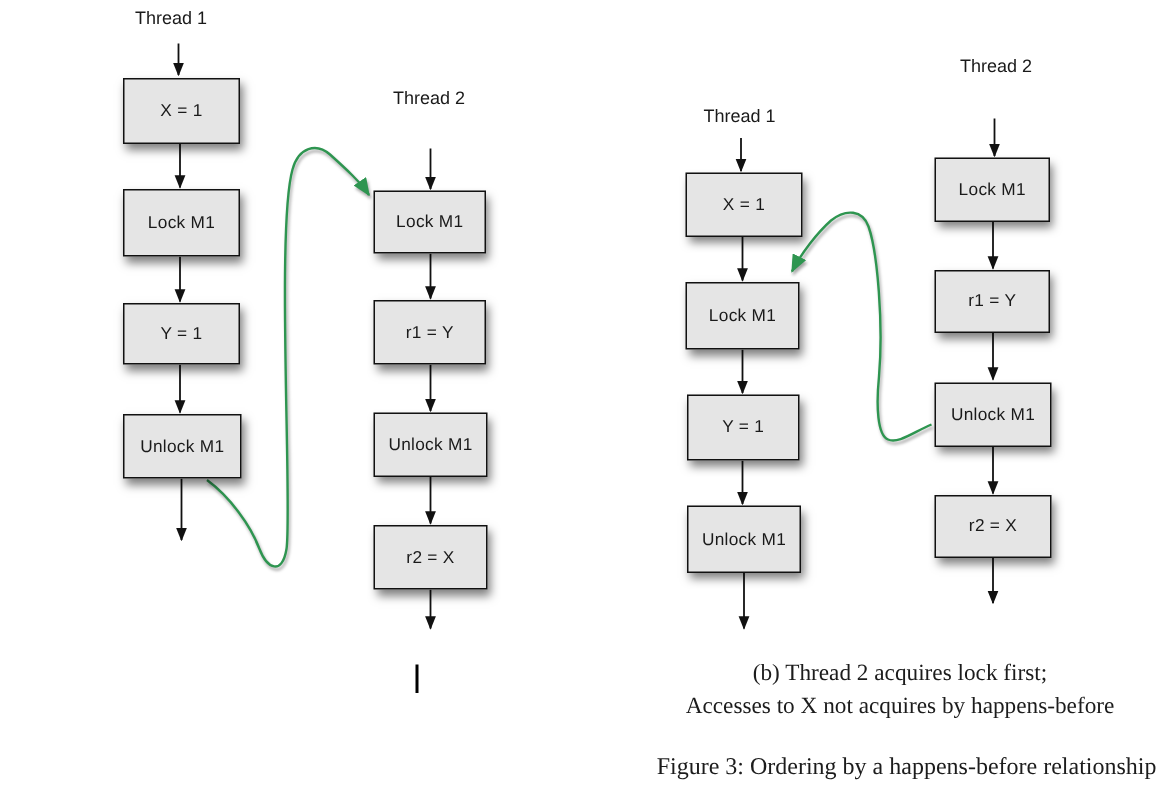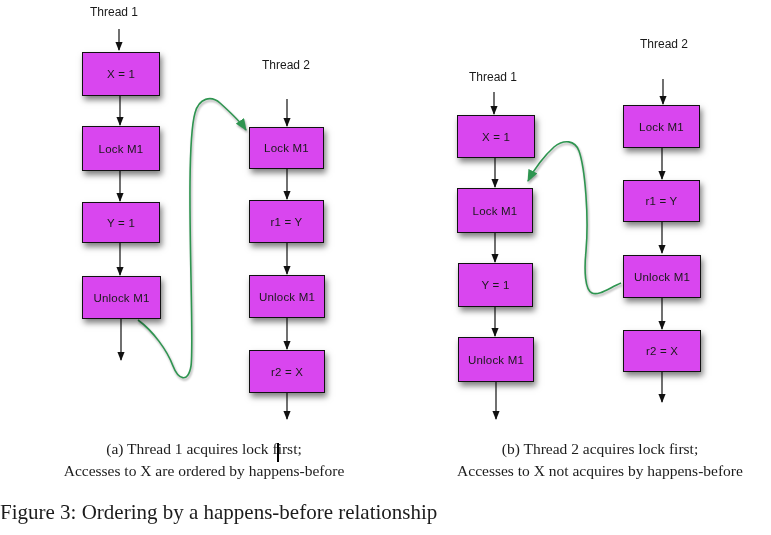--- a/index.html
+++ b/index.html
@@ -2,37 +2,37 @@
 <html><head>
 <meta charset="utf-8">
 <style>
   html,body { margin:0; padding:0; background:#fff; }
   .stage {
     position:relative; width:771px; height:535px; background:#ffffff;
     font-family:"Liberation Sans", sans-serif; overflow:hidden; color:#111;border-radius:27px;
   }
   .arrow-layer { position:absolute; left:0; top:0; pointer-events:none; }
   .node {
-    position:absolute; background:#d946ef; border:1.5px solid #111;
+    position:absolute; background:#e5e5e5; border:1.5px solid #111;
     box-shadow:2px 4px 6px rgba(0,0,0,0.5);
     display:flex; align-items:center; justify-content:center;
     font-size:11.5px; letter-spacing:0.2px; color:#1a1a1a; box-sizing:border-box;
   }
   .thread-label {
     position:absolute; width:90px; text-align:center;
     font-size:12px; color:#1a1a1a;
   }
   .caption {
     position:absolute; text-align:center;
     font-family:"Liberation Serif", serif; font-size:15.5px;
     line-height:22px; color:#1c1c1c;
   }
   .figure-caption {
-    position:absolute; left:0; top:501; width:771px; text-align:left;
-    font-family:"Liberation Serif", serif; font-size:21px; line-height:22px; color:#1c1c1c;
+    position:absolute; left:0; top:501; width:771px; text-align:right;
+    font-family:"Liberation Serif", serif; font-size:16px; line-height:22px; color:#1c1c1c;
   }
   .caret { position:absolute; left:277px; top:443px; width:1.5px; height:19px; background:#000; }
   .hb-path { fill:none; stroke-width:1.6; filter:drop-shadow(1.5px 2px 1px rgba(0,0,0,0.35)); }
   .flow-line { stroke:#111; stroke-width:1.2; }
 </style>
 </head>
 <body>
 
 <div class="stage">
 
@@ -104,24 +104,20 @@
   <div class="node" style="left:457px; top:115px; width:78px; height:43px;">X = 1</div>
   <div class="node" style="left:457px; top:188px; width:76px; height:45px;">Lock M1</div>
   <div class="node" style="left:458px; top:263px; width:75px; height:44px;">Y = 1</div>
   <div class="node" style="left:458px; top:337px; width:76px; height:45px;">Unlock M1</div>
 
   <div class="node" style="left:623px; top:105px; width:77px; height:43px;">Lock M1</div>
   <div class="node" style="left:623px; top:180px; width:77px; height:42px;">r1 = Y</div>
   <div class="node" style="left:623px; top:255px; width:78px; height:43px;">Unlock M1</div>
   <div class="node" style="left:623px; top:330px; width:78px; height:42px;">r2 = X</div>
 
-  <div class="caption" style="left:8px; top:438px; width:392px;">
-    <div>(a) Thread 1 acquires lock first;</div>
-    <div>Accesses to X are ordered by happens-before</div>
-  </div>
 
   <div class="caret"></div>
 
   <div class="caption" style="left:412px; top:438px; width:376px;">
     <div>(b) Thread 2 acquires lock first;</div>
     <div>Accesses to X not acquires by happens-before</div>
   </div>
 
   <div class="figure-caption" style="top:501px;">Figure 3: Ordering by a happens-before relationship</div>
 

